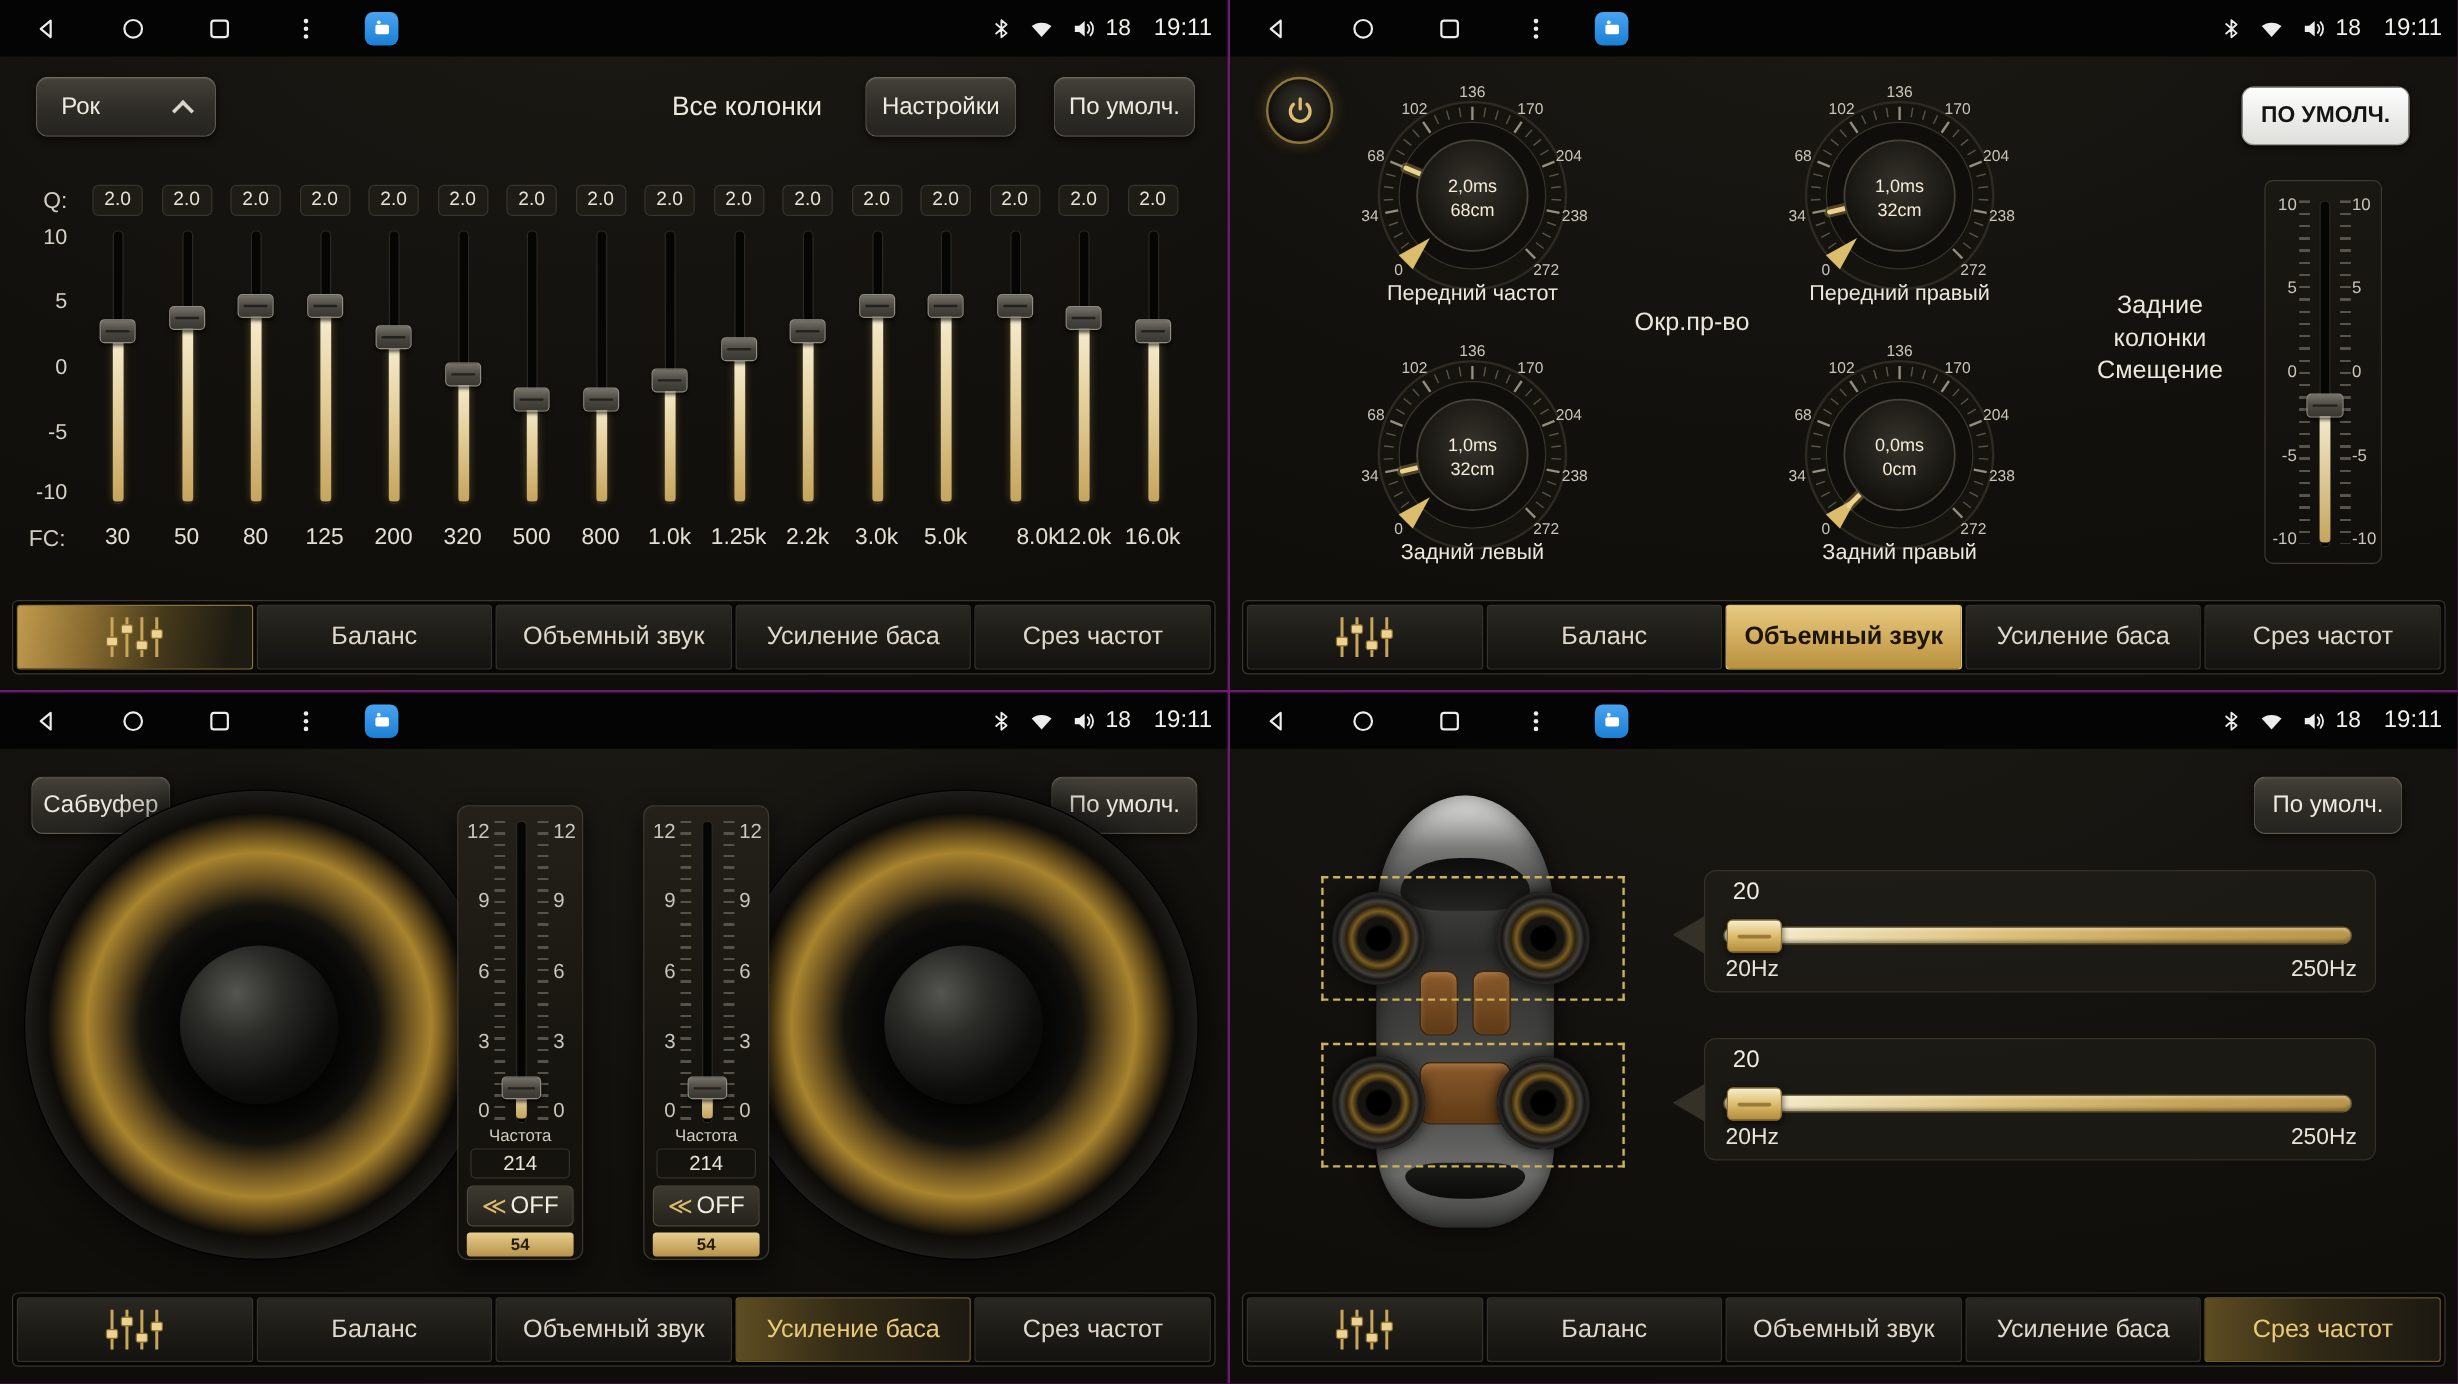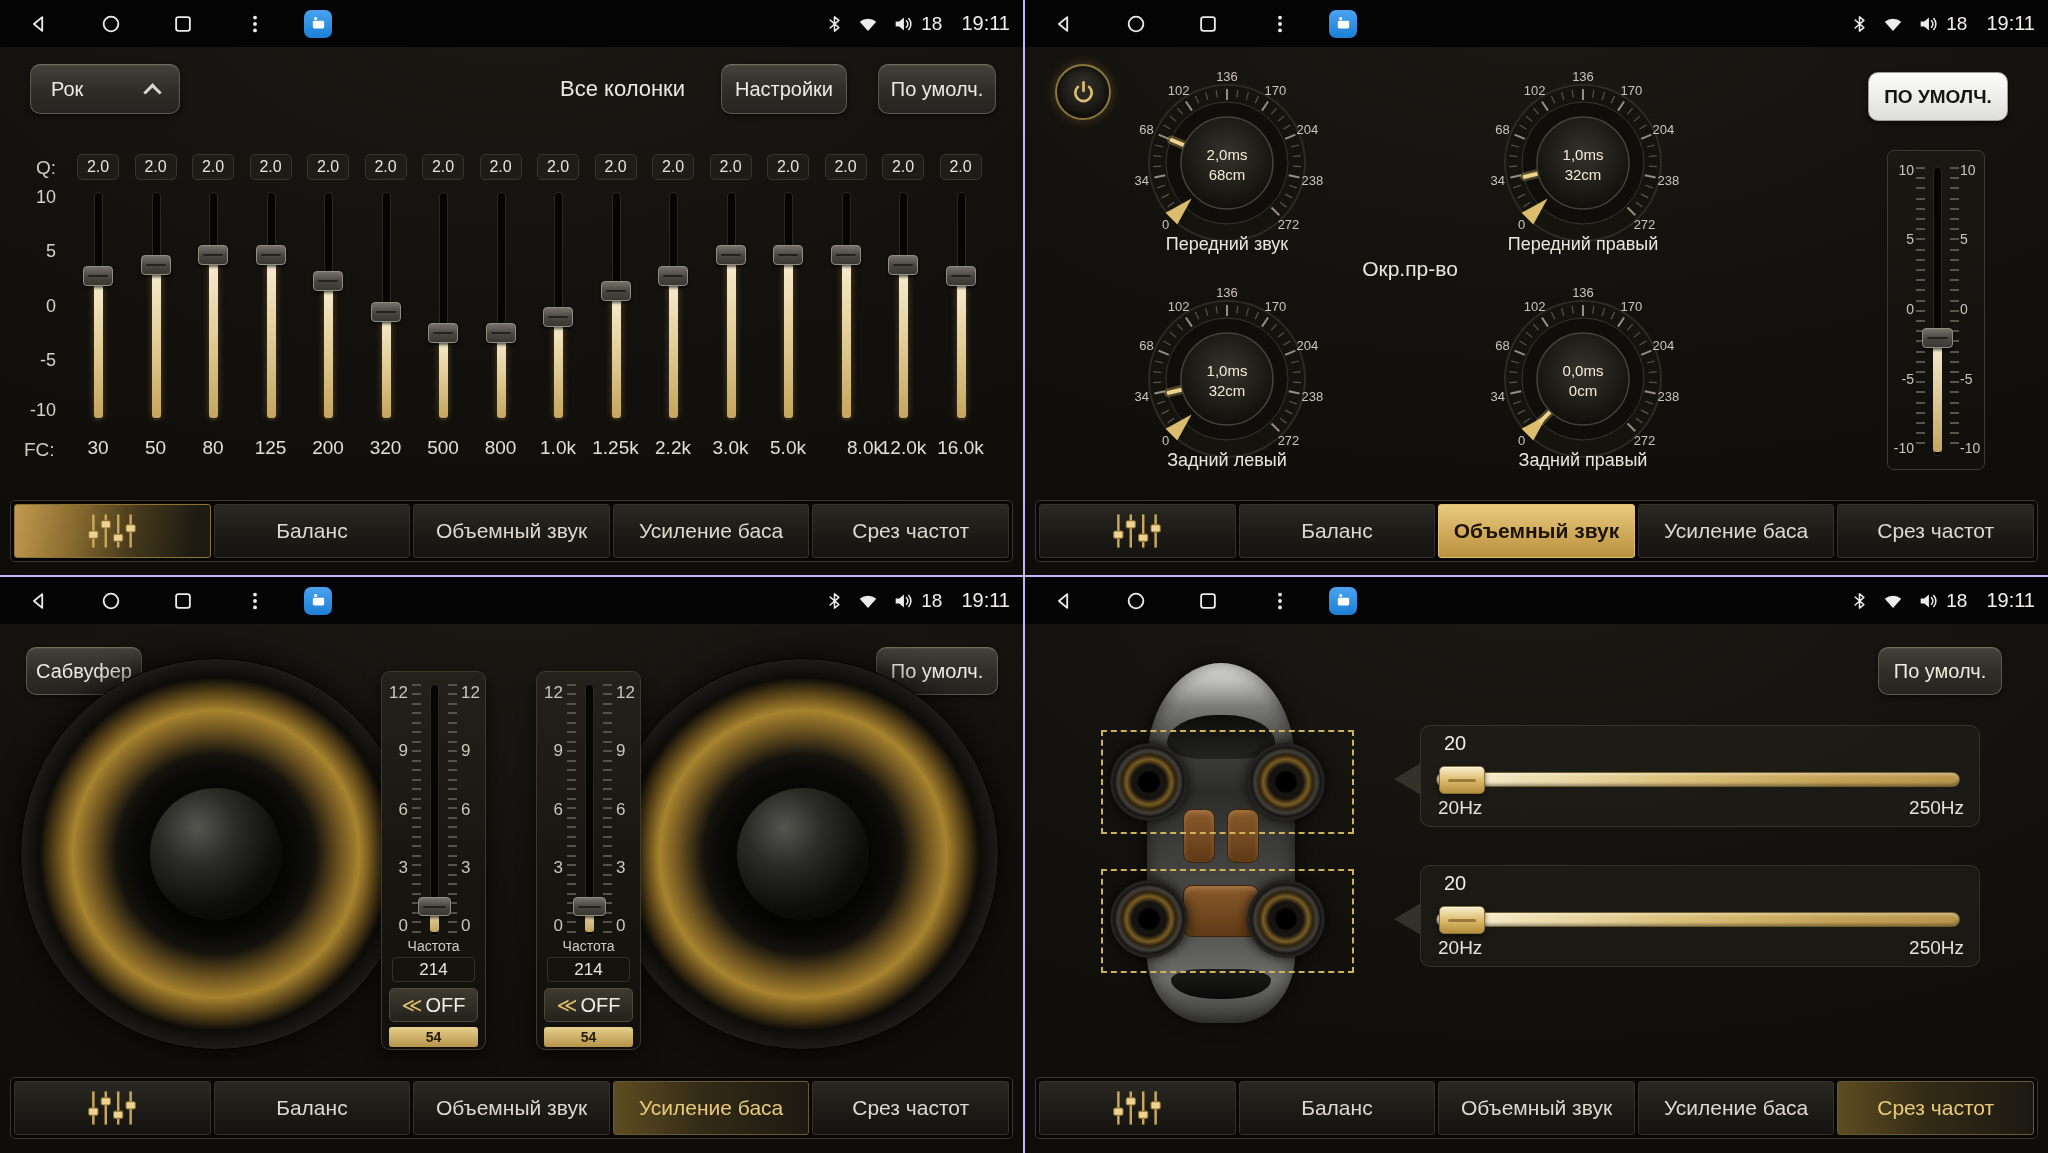--- a/index.html
+++ b/index.html
@@ -1,17 +1,17 @@
 <!DOCTYPE html>
 <html><head>
 <meta charset="utf-8">
 <style>
   *{box-sizing:border-box;margin:0;padding:0;font-family:"Liberation Sans",sans-serif;}
   body{background:#111;}
-  #app{width:2048px;height:1153px;display:grid;grid-template-columns:1023px 1023px;grid-template-rows:575px 576px;gap:2px;background:#c4b5fd;}
+  #app{width:2048px;height:1153px;display:grid;grid-template-columns:1023px 1023px;grid-template-rows:575px 576px;gap:2px;background:#701a75;}
   .panel{position:relative;overflow:hidden;background:radial-gradient(140% 130% at 50% 0%,#1b1914 0%,#13110d 45%,#0c0b08 100%);}
   
   .statusbar{position:absolute;top:0;left:0;right:0;height:47px;background:#040404;display:flex;justify-content:space-between;align-items:center;z-index:7;}
   .sb-left{display:flex;align-items:center;gap:50px;padding-left:28px;}
   .sb-right{display:flex;align-items:center;gap:13px;padding-right:13px;}
   .sb-ic{width:22px;height:22px;display:block;}
   .sb-app{width:28px;height:28px;border-radius:7px;background:linear-gradient(180deg,#4aa3f0,#1b7fd4);display:flex;align-items:center;justify-content:center;margin-left:-12px;}
   .sb-num{font-size:19px;color:#f2f0ec;margin-left:-6px;}
   .sb-time{font-size:20px;color:#f2f0ec;margin-left:6px;}
   
@@ -412,21 +412,21 @@
             <text x="185.3" y="121.5" text-anchor="middle" class="knum">238</text>
             <text x="161.5" y="166.0" text-anchor="middle" class="knum">272</text>
     <polygon points="64.6,135.4 50.3,161.4 38.6,149.7" fill="#dcbd6e"></polygon>
     <line x1="79.7" y1="91.6" x2="44.6" y2="77.0" stroke="#dcbd6e" stroke-width="9" opacity="0.3" stroke-linecap="round"></line>
     <line x1="79.7" y1="91.6" x2="44.6" y2="77.0" stroke="#ecd38c" stroke-width="4" stroke-linecap="round"></line>
     <circle cx="100" cy="100" r="46" fill="url(#kg0)" stroke="#45423a" stroke-width="1.5"></circle>
     <text x="100" y="97" text-anchor="middle" class="kval">2,0ms</text>
     <text x="100" y="117" text-anchor="middle" class="kval">68cm</text>
   </svg>
         </div>
-        <div class="knoblabel" style="left:92px;top:234px">Передний звук</div>
+        <div class="knoblabel" style="left:92px;top:234px">Передний частот</div>
         <div class="knob" style="left:458px;top:63px">
           <svg class="knobsvg" viewBox="0 0 200 200">
     <defs>
               <radialGradient id="kg1" cx="50%" cy="40%" r="70%">
                 <stop offset="0%" stop-color="#35332c"></stop>
                 <stop offset="55%" stop-color="#1e1c16"></stop>
                 <stop offset="100%" stop-color="#0a0906"></stop>
               </radialGradient>
             </defs>
     <circle cx="100" cy="100" r="78" fill="#14130e" stroke="#2c2a22" stroke-width="2"></circle>
@@ -601,20 +601,25 @@
     <line x1="84.4" y1="115.6" x2="57.6" y2="142.4" stroke="#dcbd6e" stroke-width="9" opacity="0.3" stroke-linecap="round"></line>
     <line x1="84.4" y1="115.6" x2="57.6" y2="142.4" stroke="#ecd38c" stroke-width="4" stroke-linecap="round"></line>
     <circle cx="100" cy="100" r="46" fill="url(#kg3)" stroke="#45423a" stroke-width="1.5"></circle>
     <text x="100" y="97" text-anchor="middle" class="kval">0,0ms</text>
     <text x="100" y="117" text-anchor="middle" class="kval">0cm</text>
   </svg>
         </div>
         <div class="knoblabel" style="left:448px;top:450px">Задний правый</div>
       </div>
     <div class="center-label">Окр.пр-во</div>
+    <div class="offset-label">
+      <div>Задние</div>
+      <div>колонки</div>
+      <div>Смещение</div>
+    </div>
     <div class="offset-slider" id="offset-slider">
         <div class="off-num off-num-l" style="top:11px">10</div>
         <div class="off-num off-num-r" style="top:11px">10</div>
         <div class="off-num off-num-l" style="top:80px">5</div>
         <div class="off-num off-num-r" style="top:80px">5</div>
         <div class="off-num off-num-l" style="top:150px">0</div>
         <div class="off-num off-num-r" style="top:150px">0</div>
         <div class="off-num off-num-l" style="top:220px">-5</div>
         <div class="off-num off-num-r" style="top:220px">-5</div>
         <div class="off-num off-num-l" style="top:289px">-10</div>

